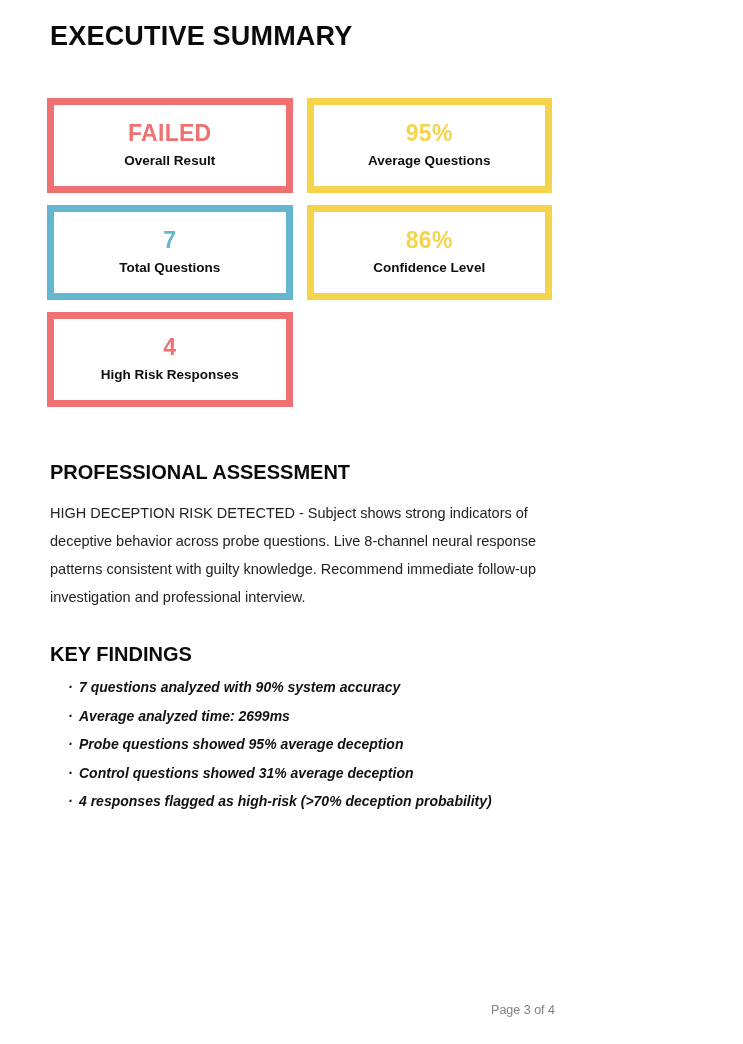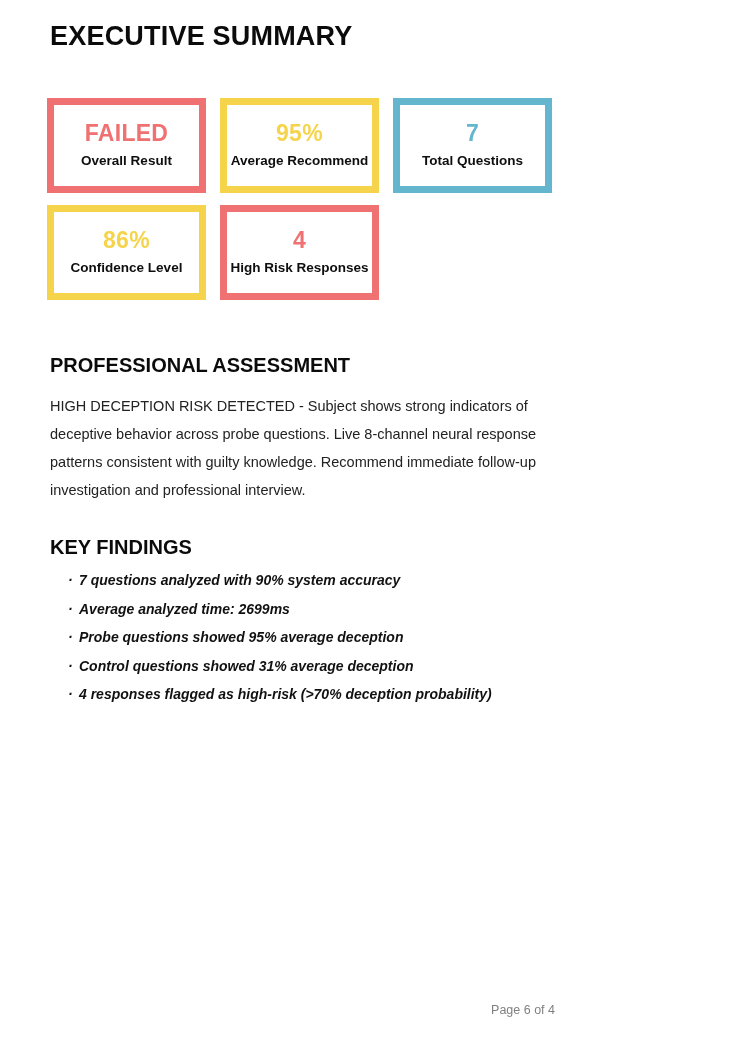--- a/index.html
+++ b/index.html
@@ -24,21 +24,21 @@
     font-size: 27px;
     font-weight: bold;
     letter-spacing: 0.2px;
     color: #0b0b0b;
     margin: 0 0 0 3px;
     line-height: 1.2;
   }
   .cards-grid {
     margin-top: 46px;
     display: grid;
-    grid-template-columns: repeat(3, 1fr);
+    grid-template-columns: repeat(2, 1fr);
     gap: 12px 14px;
   }
   .stat-card {
     box-sizing: border-box;
     height: 95px;
     border: 7px solid #ccc;
     background: #fff;
     display: flex;
     flex-direction: column;
     align-items: center;
@@ -118,21 +118,21 @@
 
     <h1 class="doc-title">EXECUTIVE SUMMARY</h1>
 
     <div class="cards-grid">
       <div class="stat-card" style="border-color: rgb(240, 113, 113);">
         <div class="stat-value" style="color: rgb(240, 113, 113);">FAILED</div>
         <div class="stat-label">Overall Result</div>
       </div>
       <div class="stat-card" style="border-color: rgb(245, 212, 76);">
         <div class="stat-value" style="color: rgb(245, 212, 76); text-align: right;">95%</div>
-        <div class="stat-label">Average Recommend</div>
+        <div class="stat-label">Average Questions</div>
       </div>
       <div class="stat-card" style="border-color: rgb(100, 182, 207);">
         <div class="stat-value" style="color: rgb(100, 182, 207);">7</div>
         <div class="stat-label">Total Questions</div>
       </div>
       <div class="stat-card" style="border-color: rgb(245, 212, 76); justify-content: center;">
         <div class="stat-value" style="color: rgb(245, 212, 76);">86%</div>
         <div class="stat-label">Confidence Level</div>
       </div>
       <div class="stat-card" style="border-color: rgb(240, 113, 113);">
@@ -148,14 +148,14 @@
     <ul class="findings-list">
       <li>7 questions analyzed with 90% system accuracy</li>
       <li>Average analyzed time: 2699ms</li>
       <li>Probe questions showed 95% average deception</li>
       <li>Control questions showed 31% average deception</li>
       <li>4 responses flagged as high-risk (&gt;70% deception probability)</li>
     </ul>
 
   </div>
 
-  <div class="page-footer">Page 6 of 4</div>
+  <div class="page-footer">Page 3 of 4</div>
 </div>
 
 </body></html>

